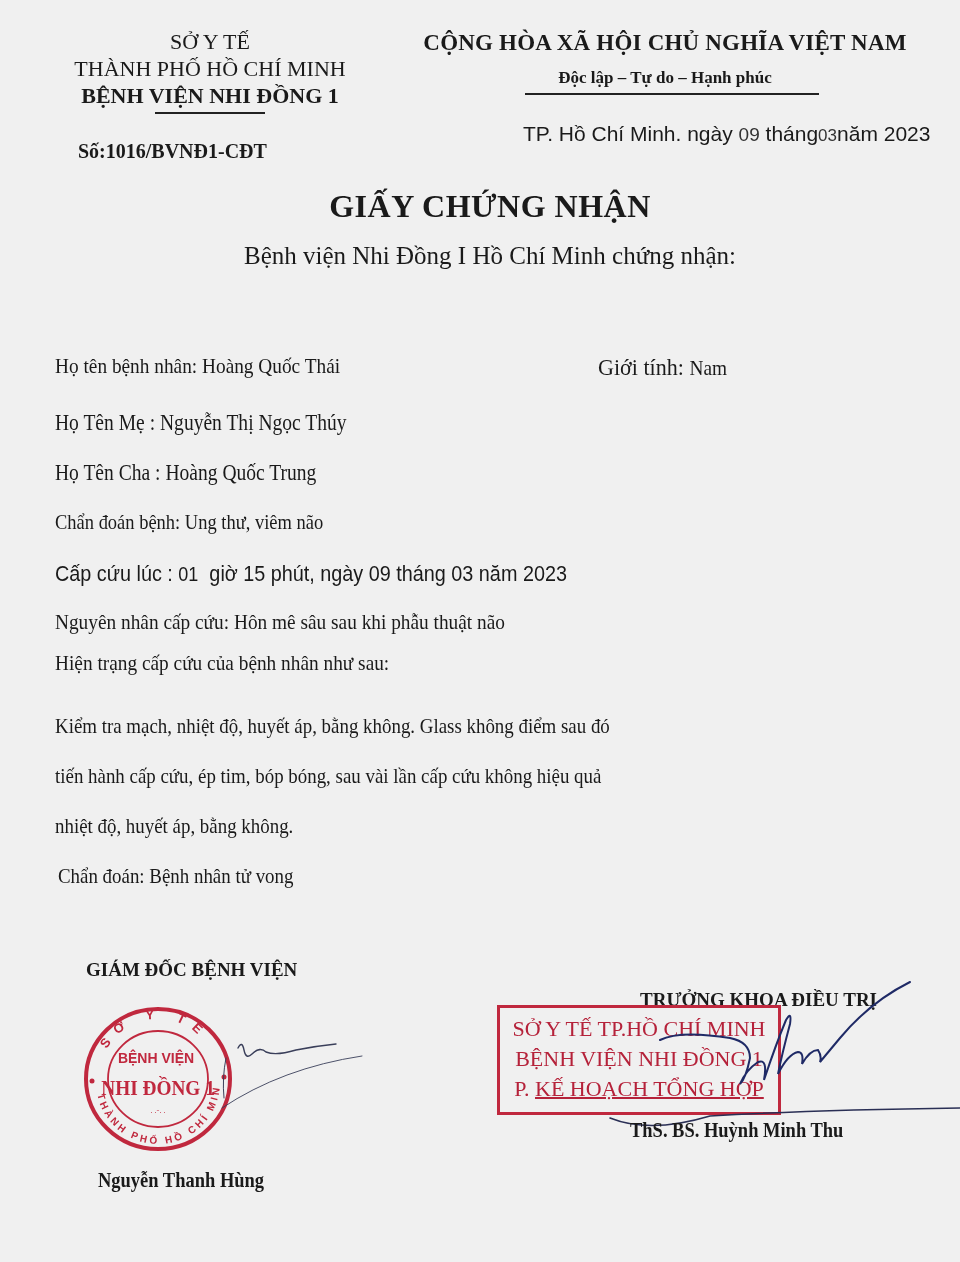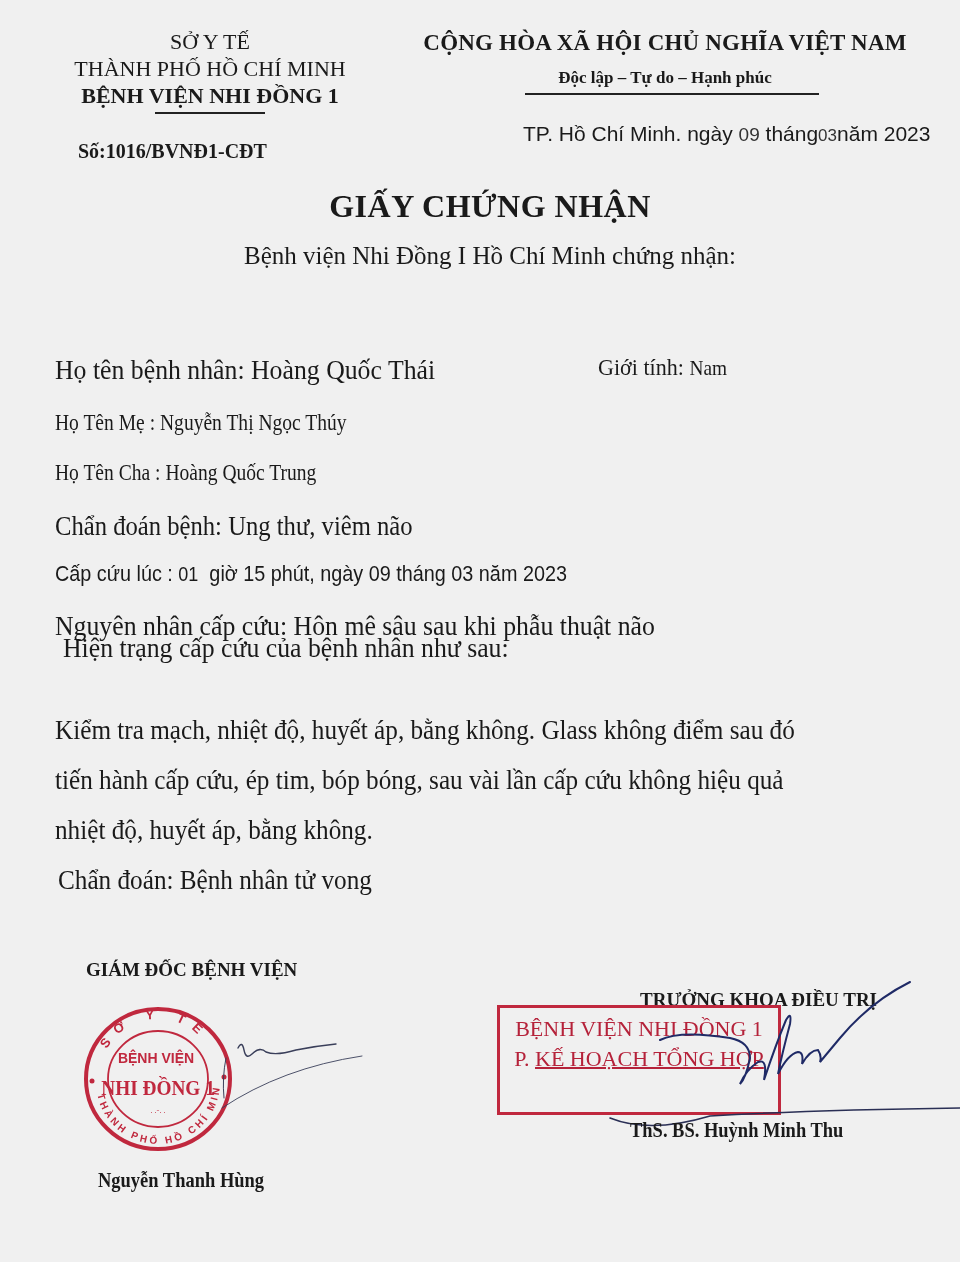--- a/index.html
+++ b/index.html
@@ -23,21 +23,21 @@
   .hdr-right .r2 { font-size: 17px; font-weight: bold; margin-top: 12px; }
   .hdr-right .rule { width: 294px; height: 2px; background: #222; margin: 5px auto 0 auto; position: relative; left: 7px; }
   .date-line { left: 496px; top: 122px; font-size: 21px; margin-left: 27px; }
   .date-line .num { font-size: 19px; color: #333; }
 
   
   .title { left: 0; width: 980px; top: 188px; text-align: center; font-size: 32px; font-weight: bold; letter-spacing: 0.5px; }
   .subtitle { left: 0; width: 980px; top: 242px; text-align: center; font-size: 25px; }
 
   
-  .field { left: 55px; font-size: 28px; }
+  .field { left: 55px; font-size: 21px; }
   .narrow { display: inline-block; transform: scaleX(0.92); transform-origin: left center; }
   .gender { left: 598px; top: 354px; font-size: 24px; }
   .gender .val { font-size: 21px; }
 
   .time-line { left: 55px; top: 561px; font-size: 22px; font-family: Liberation Sans, sans-serif; }
   .time-line .small { font-size: 20px; }
 
   
   .sig-title { font-size: 19px; font-weight: bold; }
   .sig-name { font-size: 21px; font-weight: bold; text-decoration: underline; }
@@ -115,21 +115,21 @@
     &nbsp;<span>giờ 15 phút, ngày 09 tháng 03 năm 2023</span>
   </span>
 </div>
 
 <div class="abs field" style="top:610px;">
   <span class="narrow" style="transform:scaleX(0.92)">
     <span>Nguyên nhân cấp cứu:</span>
     <span>Hôn mê sâu sau khi phẫu thuật não</span>
   </span>
 </div>
-<div class="abs field" style="top:632px;margin-left:8px;">
+<div class="abs field" style="top:651px;">
   <span class="narrow" style="transform:scaleX(0.92)">Hiện trạng cấp cứu của bệnh nhân như sau:</span>
 </div>
 <div class="abs field" style="top:714px;">
   <span class="narrow" style="transform:scaleX(0.9)">Kiểm tra mạch, nhiệt độ, huyết áp, bằng không. Glass không điểm sau đó</span>
 </div>
 <div class="abs field" style="top:764px;">
   <span class="narrow" style="transform:scaleX(0.9)">tiến hành cấp cứu, ép tim, bóp bóng, sau vài lần cấp cứu không hiệu quả</span>
 </div>
 <div class="abs field" style="top:814px;">
   <span class="narrow" style="transform:scaleX(0.9)">nhiệt độ, huyết áp, bằng không.</span>
@@ -160,20 +160,21 @@
     </text>
     <circle cx="14" cy="78" r="2.5" fill="#c0283e"></circle>
     <circle cx="146" cy="74" r="2.5" fill="#c0283e"></circle>
     <text x="78" y="60" text-anchor="middle" font-family="Liberation Sans, sans-serif" font-size="14" font-weight="bold" fill="#c0283e">BỆNH VIỆN</text>
     <text x="80" y="92" text-anchor="middle" font-family="Liberation Serif, serif" font-size="21" font-weight="bold" fill="#c0283e" transform="scale(0.92,1) translate(7,0)">NHI ĐỒNG 1</text>
     <text x="80" y="112" text-anchor="middle" font-family="Liberation Sans, sans-serif" font-size="7" fill="#c0283e">· ·˜· ·</text>
   </svg>
 </div>
 
 <div class="abs rect-stamp serif">
+  <div>SỞ Y TẾ TP.HỒ CHÍ MINH</div>
   <div>BỆNH VIỆN NHI ĐỒNG 1</div>
   <div>
     <span>P.</span> <span class="u">KẾ HOẠCH TỔNG HỢP</span>
   </div>
 </div>
 
 <svg class="abs sig-svg" viewBox="0 0 960 1262">
   <g fill="none" stroke="#3a3f5a" stroke-width="1.4" stroke-linecap="round">
 
     <path d="M 238 1048 q 4 -8 6 2 q 2 10 8 4 q 8 -8 14 -2 q 10 4 30 -2 q 20 -4 40 -6"></path>

